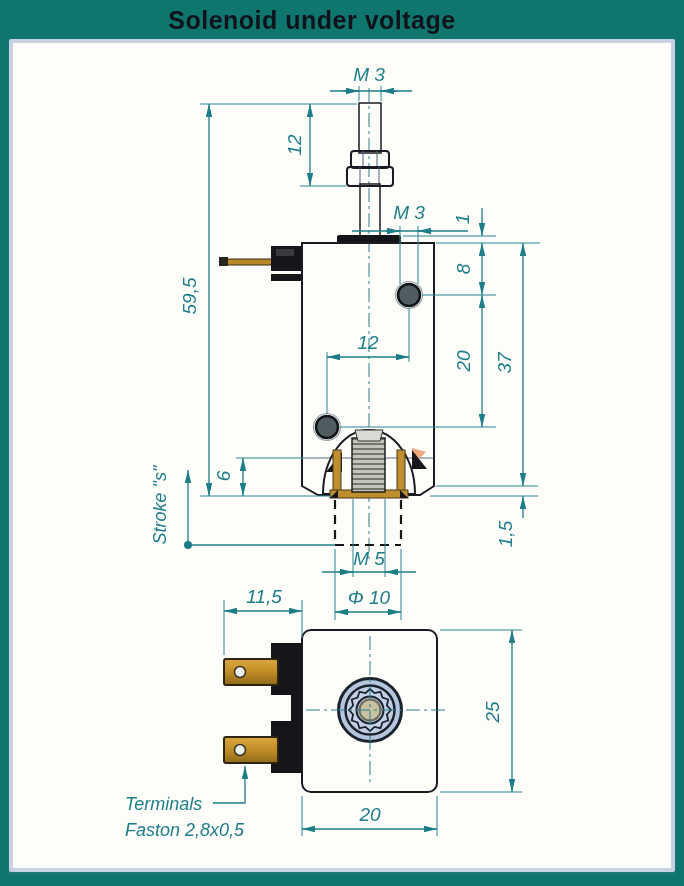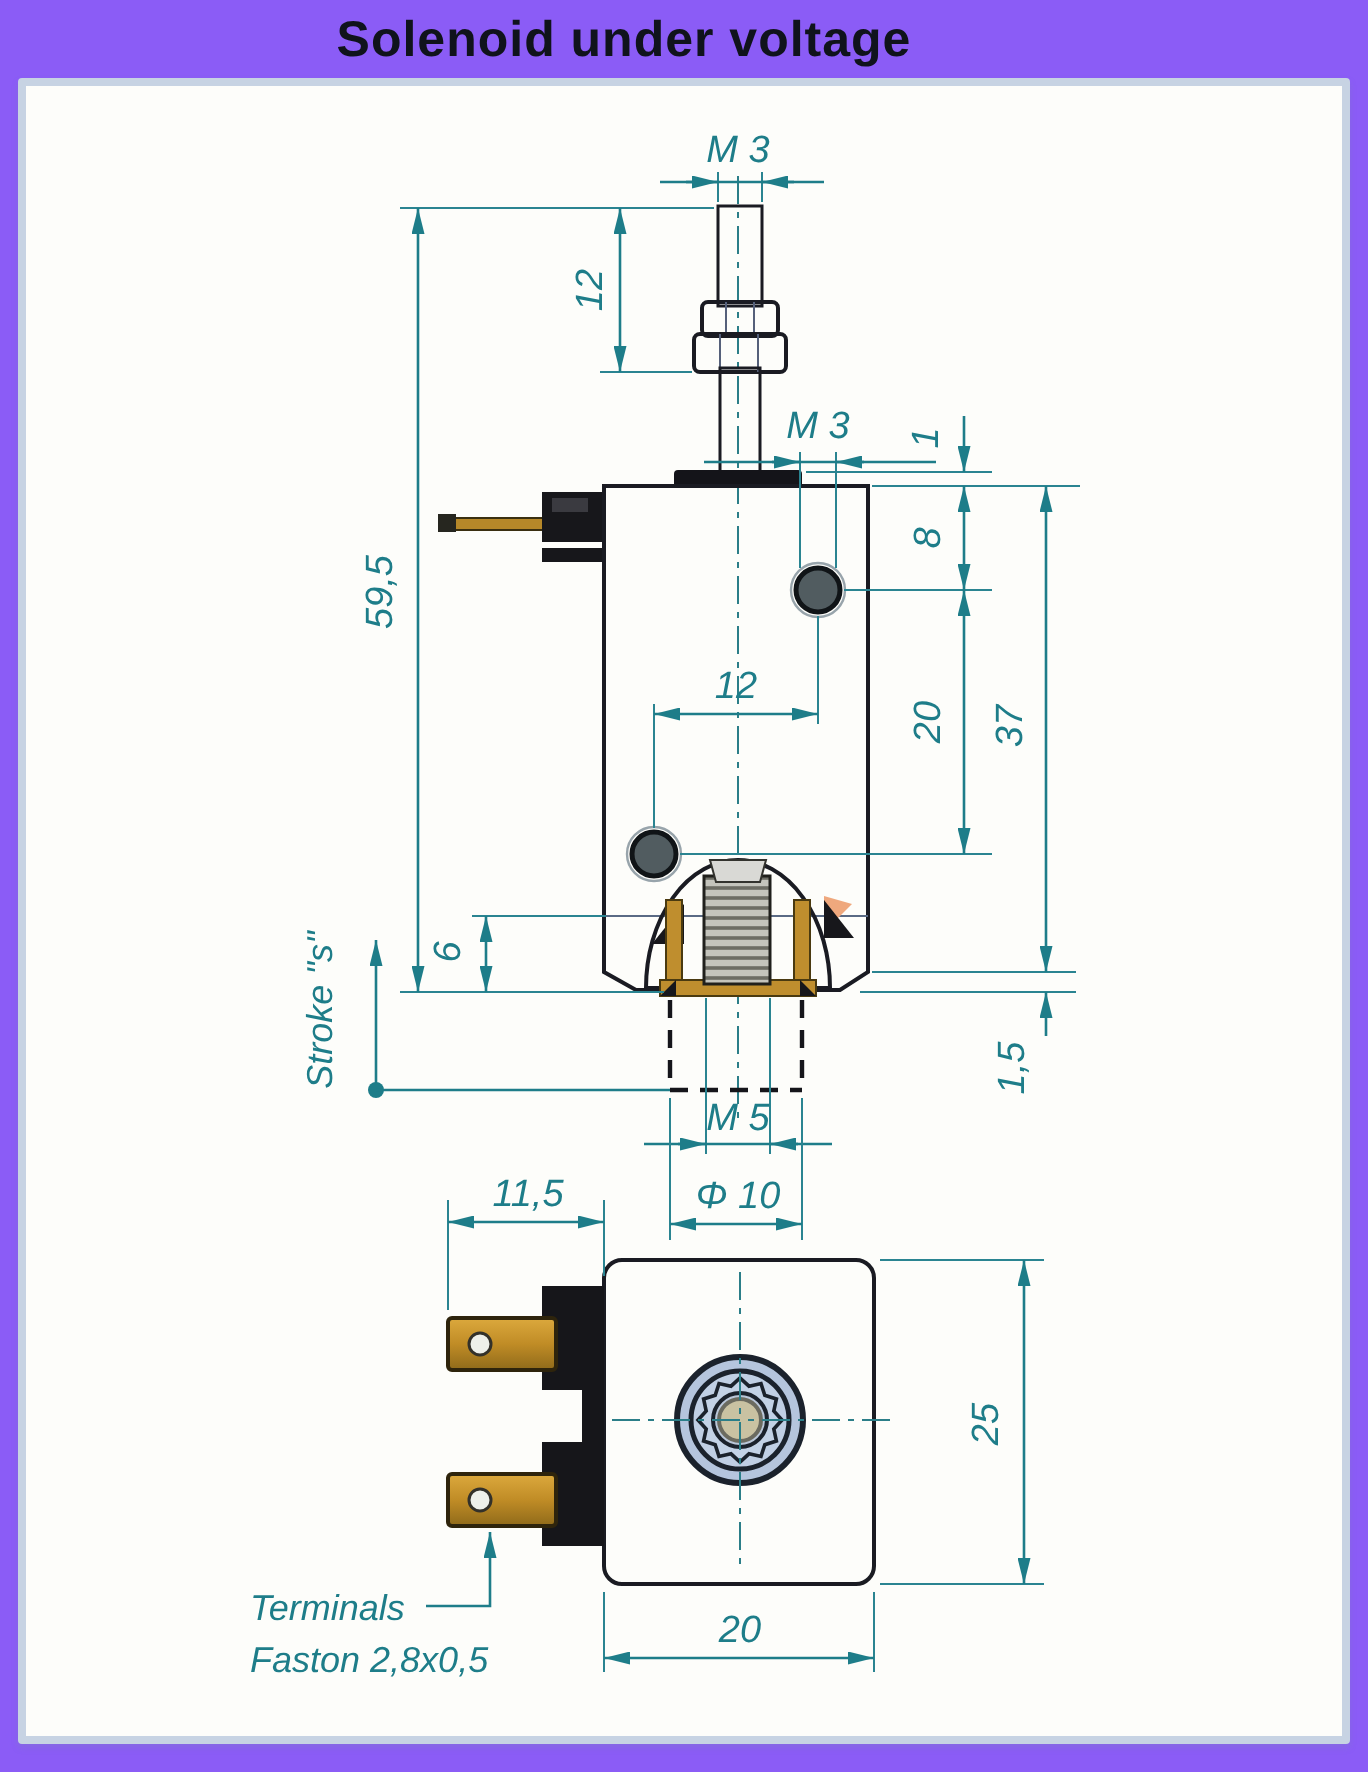--- a/index.html
+++ b/index.html
@@ -1,16 +1,16 @@
 <!DOCTYPE html>
 <html><head>
 <meta charset="utf-8">
 <style>
   html,body{margin:0;padding:0;background:#ffffff;}
-  #stage{position:relative;width:684px;height:886px;background:#8b5cf6;
+  #stage{position:relative;width:684px;height:886px;background:#0f766e;
          font-family:"Liberation Sans",sans-serif;overflow:hidden;}
   #title{position:absolute;left:9px;top:6px;width:606px;text-align:center;
          font-size:25px;font-weight:bold;color:#10131c;letter-spacing:.5px;}
   #frame{position:absolute;left:9px;top:39px;width:658px;height:825px;
          border:4px solid #c7d3e3;background:#fdfdfa;border-radius:2px;
          box-shadow:0 2px 3px rgba(120,140,170,.25);}
   #drawing{position:absolute;left:0;top:0;}
   .dim{stroke:#1e7d89;stroke-width:1.3;fill:none;}
   .ext{stroke:#2a8491;stroke-width:1;fill:none;}
   .cl{stroke:#2b7e88;stroke-width:1;fill:none;stroke-dasharray:14 4 3 4;}

